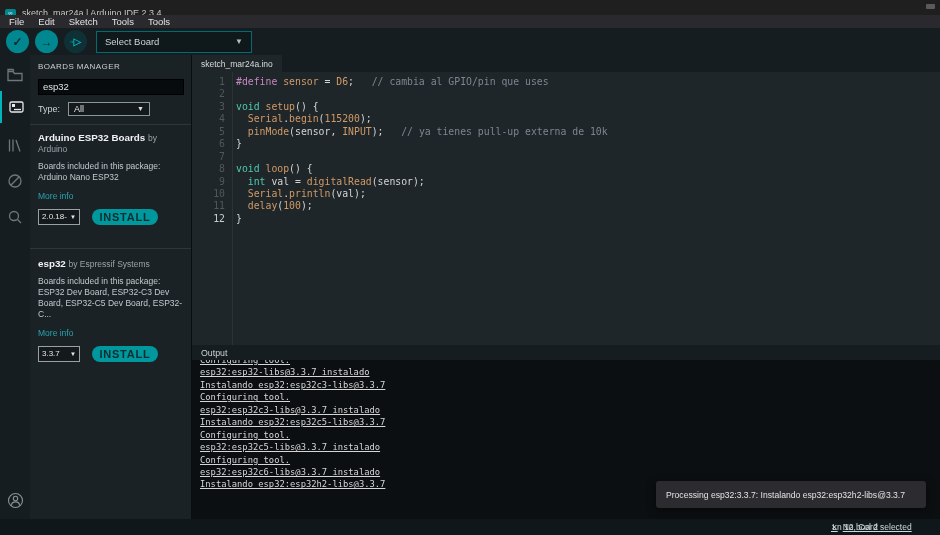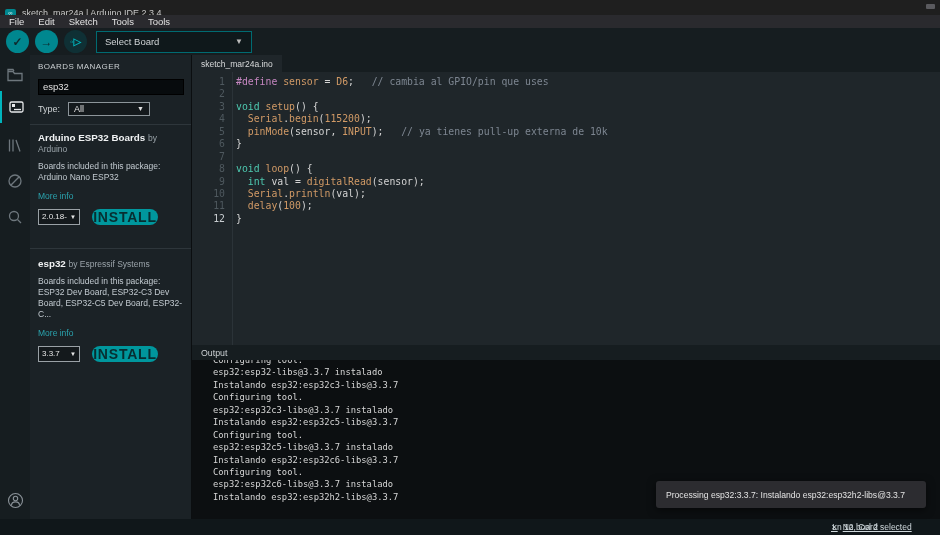--- a/index.html
+++ b/index.html
@@ -47,42 +47,42 @@
   .entry{padding:7px 8px 9px 8px;font-size:8.5px;color:#c2cad0;}
   .entry .name{font-size:9.8px;font-weight:bold;color:#f0f2f3;}
   .entry .by{font-weight:normal;color:#9aa3a9;font-size:8.5px;}
   .entry .desc{margin-top:7px;line-height:1.3;}
   .entry .more{color:#2aa3ae;margin-top:8px;cursor:pointer;}
   .entry .controls{display:flex;align-items:center;margin-top:8px;}
   .ver-select{width:42px;height:16px;border:1px solid #9aa1a6;background:#14191c;display:flex;
               align-items:center;padding:0 3px;font-size:8px;color:#e6e6e6;box-sizing:border-box;}
   .ver-select .caret{margin-left:auto;font-size:6px;}
   .install-btn{margin-left:12px;width:66px;height:16px;border-radius:9px;background:#00979d;
-               color:#072e31;font-size:14px;font-weight:bold;display:flex;align-items:center;
+               color:#072e31;font-size:11px;font-weight:bold;display:flex;align-items:center;
                justify-content:center;letter-spacing:.8px;}
   
   .editorcol{position:absolute;left:192px;top:55px;width:748px;height:464px;}
   .tabstrip{position:absolute;left:0;top:0;width:748px;height:17px;background:#161d20;display:flex;}
   .tab{background:#1f262a;color:#d8dadb;font-size:8.5px;padding:0 9px;display:flex;align-items:center;}
   .code-area{position:absolute;left:0;top:17px;width:748px;height:273px;background:#1f262a;
              font-family:"DejaVu Sans Mono",monospace;font-size:9.8px;overflow:hidden;padding-top:4px;}
   .gutter-sep{position:absolute;left:40px;top:17px;width:1px;height:273px;background:#2b3338;}
   .code-line{height:12.45px;line-height:12.45px;white-space:pre;display:flex;}
   .ln{width:33px;text-align:right;color:#4e585e;flex:0 0 33px;}
   .lc{padding-left:11px;}
   .code-line.active .ln{color:#c8cdd0;}
   .tk-pp{color:#c586c0;} .tk-kw{color:#4ec9b0;} .tk-or{color:#d19a66;margin-top:32px;}
   .tk-cm{color:#7d8691;} .tk-pl{color:#d4d4d4;}
   
   .outhead{position:absolute;left:0;top:290px;width:748px;height:15px;background:#161d20;
            display:flex;align-items:center;}
   .outhead span{font-size:8.8px;color:#cdd2d5;margin-left:9px;}
   .console{position:absolute;left:0;top:305px;width:748px;height:159px;background:#0c0f11;
            font-family:"DejaVu Sans Mono",monospace;font-size:8.8px;color:#d6d6d6;overflow:hidden;}
-  .console-inner{margin-top:-6px;padding-left:21px;}
+  .console-inner{margin-top:-6px;padding-left:8px;text-decoration:underline;}
   .console-line{height:12.45px;line-height:12.45px;white-space:pre;}
   
   .statusbar{position:absolute;left:0;top:519px;width:940px;height:16px;background:#10171a;overflow:hidden;}
   .status-pos{position:absolute;right:62px;top:0;height:16px;line-height:16px;font-size:8.5px;color:#cfd8dc;}
   .status-board{position:absolute;left:831px;top:0;height:16px;line-height:16px;font-size:8.5px;
                 color:#cfd8dc;white-space:nowrap;text-decoration:underline;}
   .status-board .x{margin-right:5px;font-size:8px;}
   
   .toast{position:absolute;left:656px;top:481px;width:270px;height:27px;background:#2c2c30;border-radius:3px;
          box-shadow:0 2px 8px rgba(0,0,0,.55);display:flex;align-items:center;padding-left:10px;
@@ -234,21 +234,20 @@
     <div class="console">
       <div class="console-inner" id="console-inner">
           <div class="console-line">Configuring tool.</div>
           <div class="console-line">esp32:esp32-libs@3.3.7 instalado</div>
           <div class="console-line">Instalando esp32:esp32c3-libs@3.3.7</div>
           <div class="console-line">Configuring tool.</div>
           <div class="console-line">esp32:esp32c3-libs@3.3.7 instalado</div>
           <div class="console-line">Instalando esp32:esp32c5-libs@3.3.7</div>
           <div class="console-line">Configuring tool.</div>
           <div class="console-line">esp32:esp32c5-libs@3.3.7 instalado</div>
-          <div class="console-line">Instalando esp32:esp32c6-libs@3.3.7</div>
           <div class="console-line">Configuring tool.</div>
           <div class="console-line">esp32:esp32c6-libs@3.3.7 instalado</div>
           <div class="console-line">Instalando esp32:esp32h2-libs@3.3.7</div>
         </div>
     </div>
   </div>
 
   <div class="statusbar">
     <span class="status-pos">Ln 12, Col 2</span>
     <span class="status-board"><span class="x">✕</span><span>No board selected</span></span>

